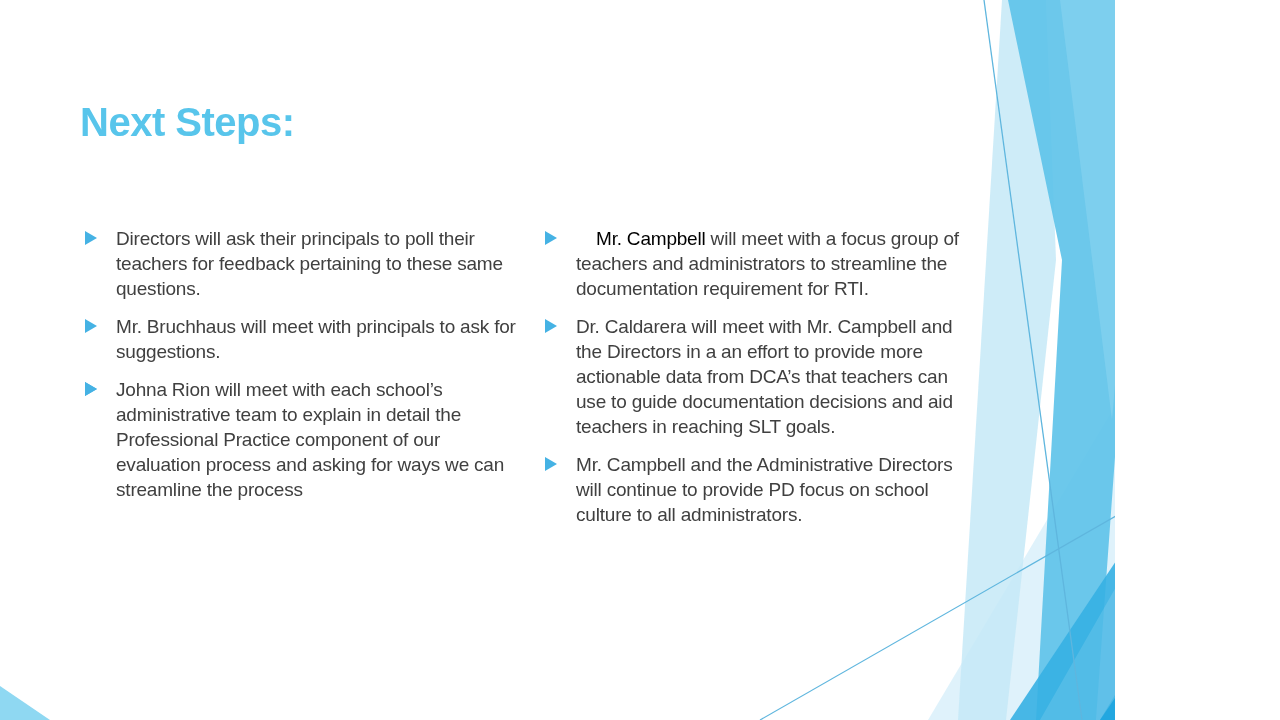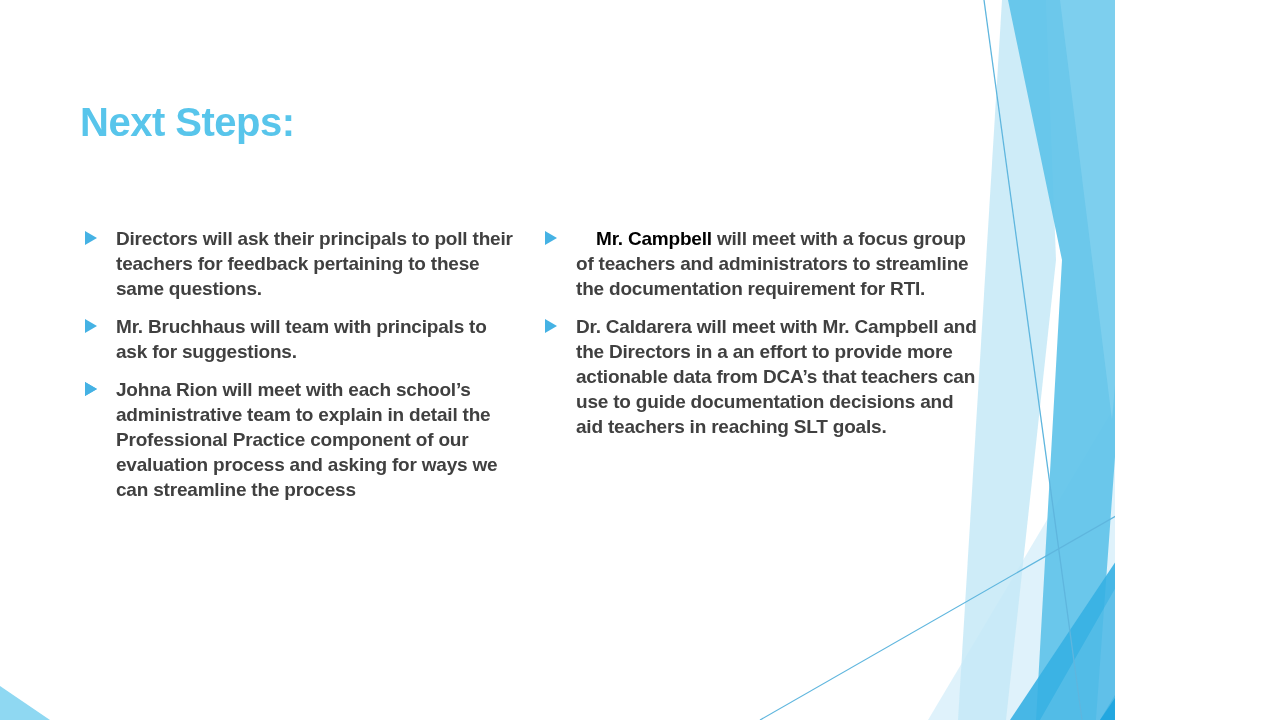--- a/index.html
+++ b/index.html
@@ -20,21 +20,20 @@
   .col{position:absolute;top:226px;}
   .col-left{left:85px;width:436px;}
   .col-right{left:545px;width:436px;}
   .bullet{
     position:relative;
     padding-left:31px;
     margin:0 0 13px 0;
     font-size:19px;line-height:25px;
     color:#404040;
     letter-spacing:-0.2px;
-    font-weight:bold;
   }
   .tri{
     position:absolute;left:0;top:5px;
     width:0;height:0;
     border-top:7px solid transparent;
     border-bottom:7px solid transparent;
     border-left:12px solid #45B2E4;
   }
   .lead{color:#000000;margin-left:20px;}
 </style>
@@ -75,35 +74,39 @@
 
   <h1 class="slide-title">Next Steps:</h1>
 
   <div class="col col-left">
     <div class="bullet">
       <span class="tri"></span>
       <span>Directors will ask their principals to poll their teachers for feedback pertaining to these same questions.</span>
     </div>
     <div class="bullet">
       <span class="tri"></span>
-      <span>Mr. Bruchhaus will team with principals to ask for suggestions.</span>
+      <span>Mr. Bruchhaus will meet with principals to ask for suggestions.</span>
     </div>
     <div class="bullet">
       <span class="tri"></span>
     </div>
     <div class="bullet">
       <span class="tri"></span>
       <span>Johna Rion will meet with each school’s administrative team to explain in detail the Professional Practice component of our evaluation process and asking for ways we can streamline the process</span>
     </div>
   </div>
 
   <div class="col col-right">
     <div class="bullet">
       <span class="tri"></span>
       <span class="lead">Mr. Campbell</span><span> will meet with a focus group of teachers and administrators to streamline the documentation requirement for RTI.</span>
     </div>
     <div class="bullet">
       <span class="tri"></span>
       <span>Dr. Caldarera will meet with Mr. Campbell and the Directors in a an effort to provide more actionable data from DCA’s that teachers can use to guide documentation decisions and aid teachers in reaching SLT goals.</span>
     </div>
+    <div class="bullet">
+      <span class="tri"></span>
+      <span>Mr. Campbell and the Administrative Directors will continue to provide PD focus on school culture to all administrators.</span>
+    </div>
   </div>
 
 </div>
 
 </body></html>

